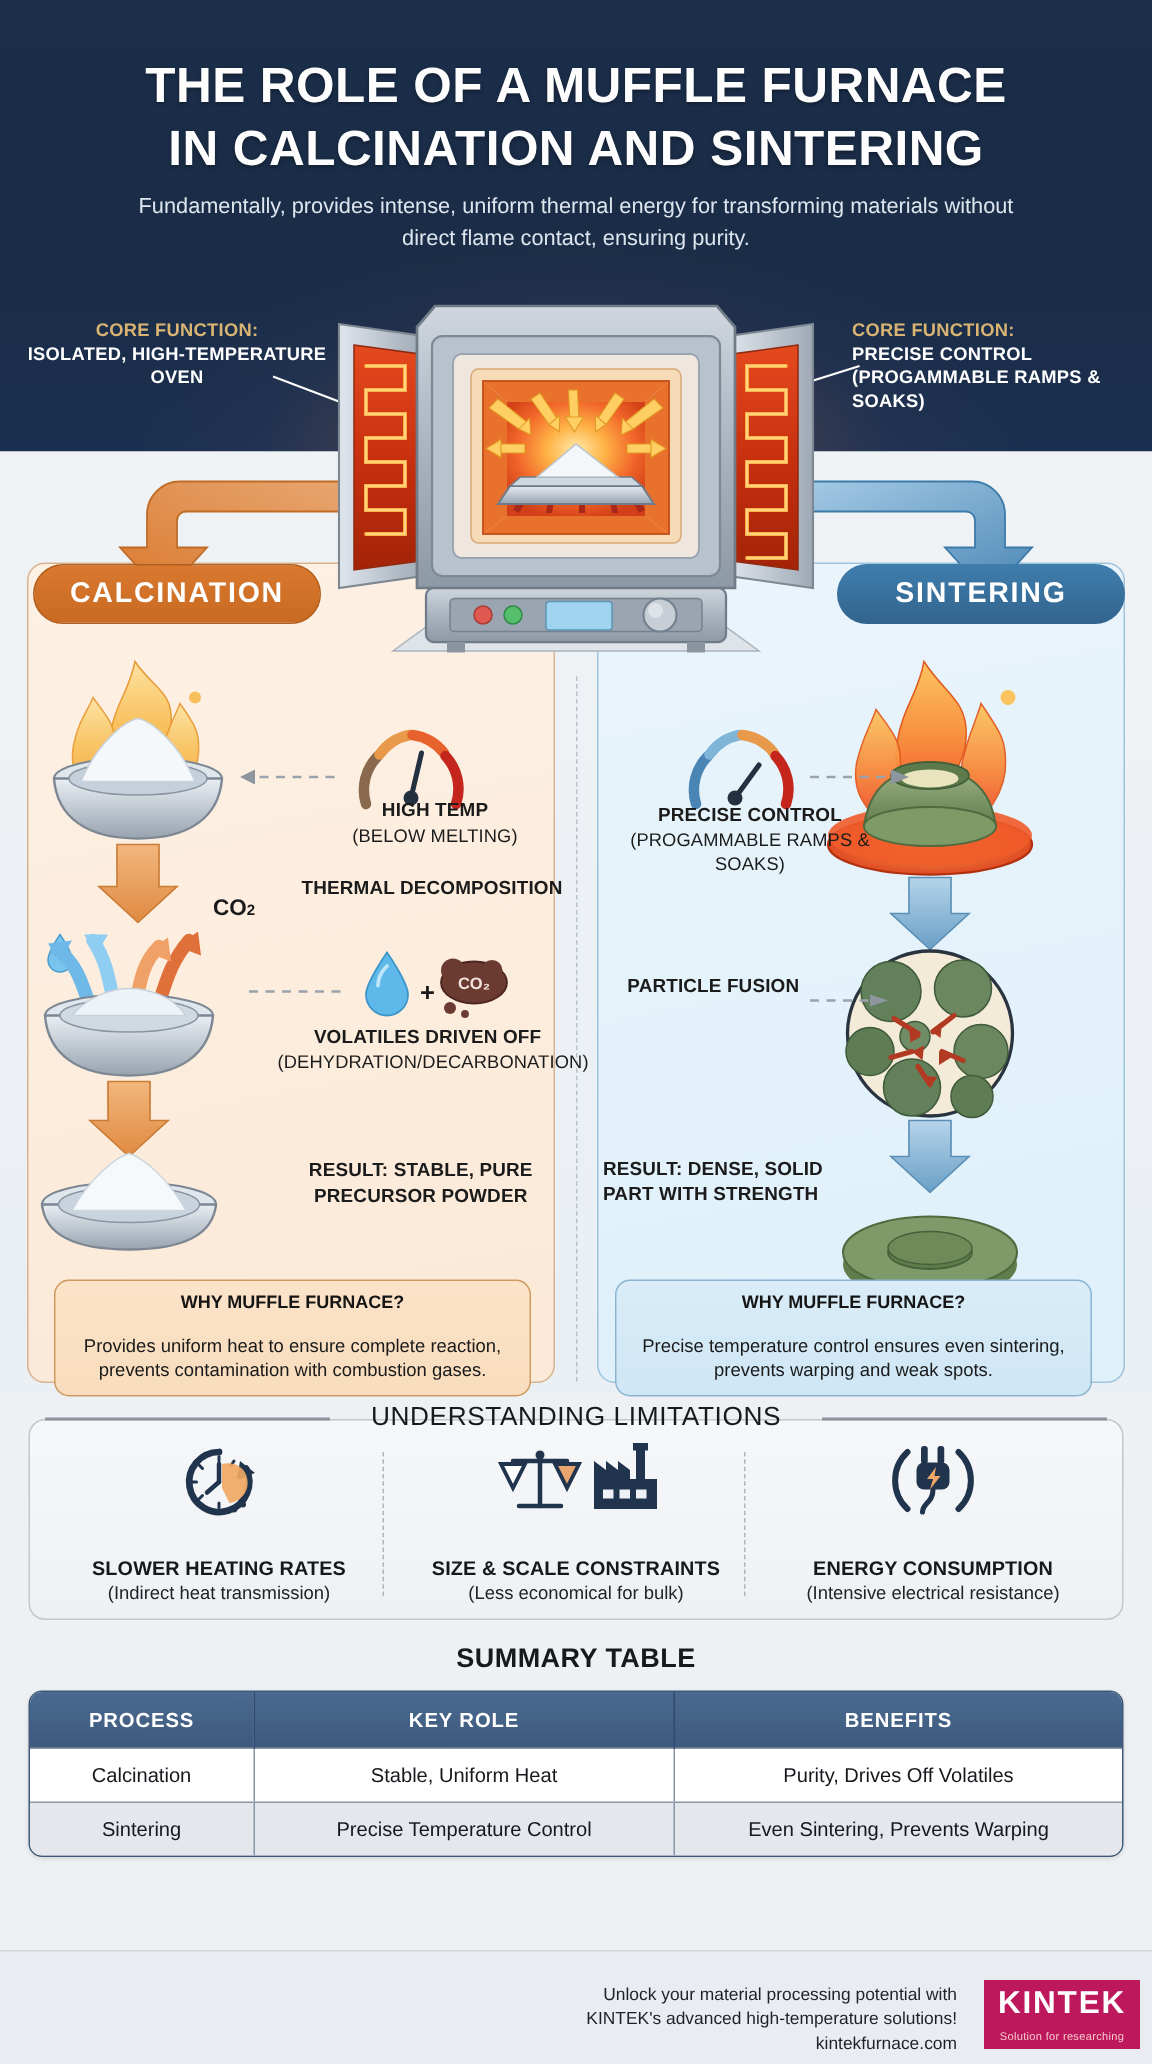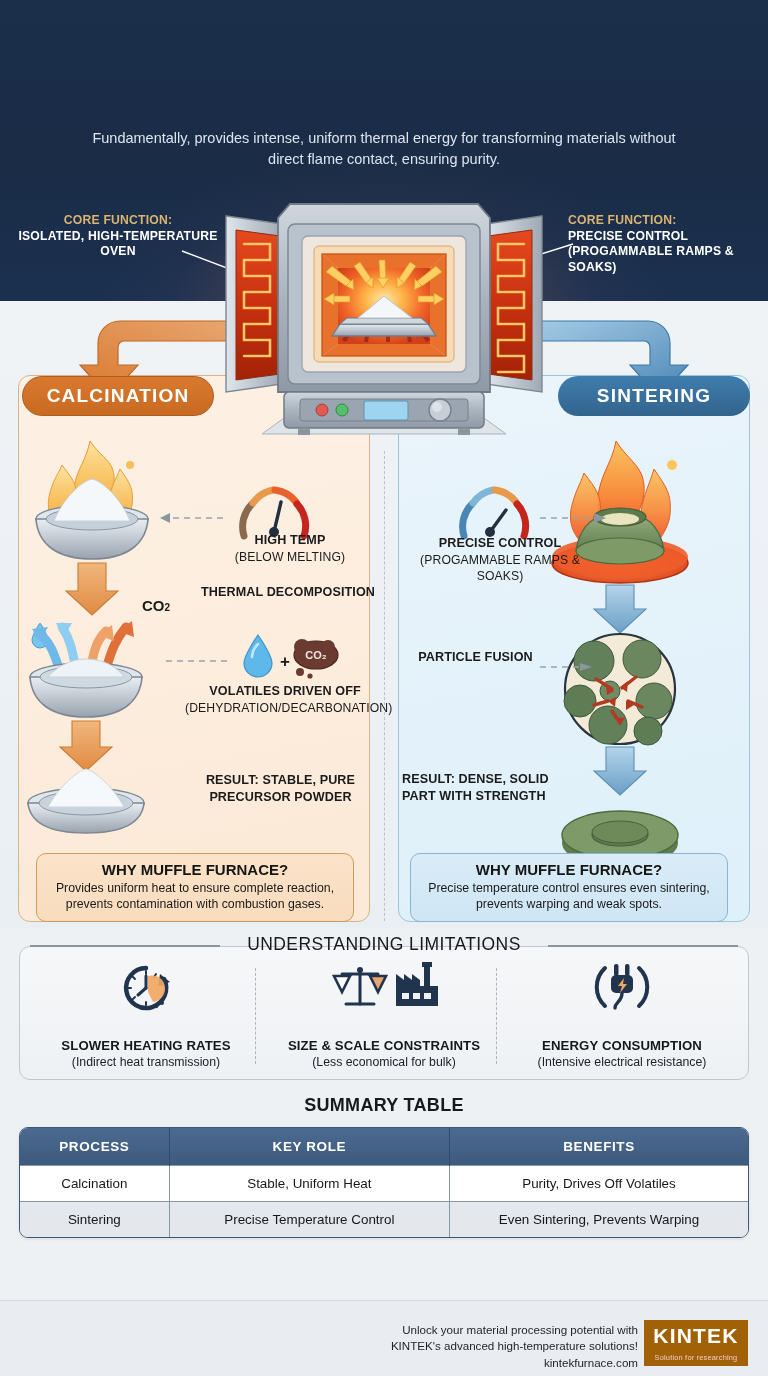--- a/index.html
+++ b/index.html
@@ -93,21 +93,21 @@
 
   .why {
     position:absolute; border-radius:10px; text-align:center; padding:7px 10px 9px;
   }
   .why.left { left:36px; width:318px; top:552px;
     background:linear-gradient(180deg,#fbe3c9 0%,#f8dcbd 100%);
     border:1.5px solid #cf9a5e; }
   .why.right { left:410px; width:318px; top:552px;
     background:linear-gradient(180deg,#d9ecf7 0%,#cfe6f5 100%);
     border:1.5px solid #8ab4d1; }
-  .why .wtitle { font-size:15px; font-weight:bold; color:#151515; margin-bottom:2px; }
+  .why .wtitle { font-size:12px; font-weight:bold; color:#151515; margin-bottom:14px; }
   .why .wbody { font-size:12.3px; color:#1a1a1a; line-height:1.32; }
 
   
   .limits-head {
     position:absolute; left:0; top:934px; width:768px; text-align:center;
     font-size:17.5px; font-weight:normal; color:#17191c; letter-spacing:0.4px; z-index:3;
   }
   .limits-head-line { position:absolute; top:945px; height:1.5px; background:#8d949b; z-index:2; }
   .limits-box {
     position:absolute; left:19px; top:946px; width:730px; height:134px;
@@ -148,31 +148,35 @@
   .c1 { width:20.5%; } .c2 { width:38.5%; } .c3 { width:41%; }
 
   
   .footer { position:absolute; left:0; top:1300px; width:768px; height:76px;
     background:#e9edf1; border-top:1px solid #d3d9df; }
   .footer-text {
     position:absolute; right:130px; top:1322px; width:300px; text-align:right;
     font-size:11.6px; line-height:1.42; color:#1e2227;
   }
   .kintek {
-    position:absolute; right:20px; top:1320px; width:104px; height:46px;
-    background:#a16207; display:flex; flex-direction:column;
+    position:absolute; right:8px; top:1320px; width:104px; height:46px;
+    background:#be185d; display:flex; flex-direction:column;
     align-items:center; justify-content:center;
   }
   .kintek .kname { color:#fff; font-size:21px; font-weight:bold; letter-spacing:1.2px; line-height:1; }
   .kintek .ktag { color:#f3c9cb; font-size:7.4px; margin-top:7px; letter-spacing:0.2px; }
 </style>
 </head>
 <body>
 
 <div class="header">
+  <div class="header-title">
+    <div>THE ROLE OF A MUFFLE FURNACE</div>
+    <div>IN CALCINATION AND SINTERING</div>
+  </div>
   <div class="header-sub">Fundamentally, provides intense, uniform thermal energy for transforming materials without direct flame contact, ensuring purity.</div>
 
   <div class="corefn left">
     <span class="kicker">CORE FUNCTION:</span>
     <span class="l2">ISOLATED, HIGH-TEMPERATURE OVEN</span>
   </div>
 
   <div class="corefn right">
     <span class="kicker">CORE FUNCTION:</span>
     <span>PRECISE CONTROL (PROGAMMABLE RAMPS &amp; SOAKS)</span>

